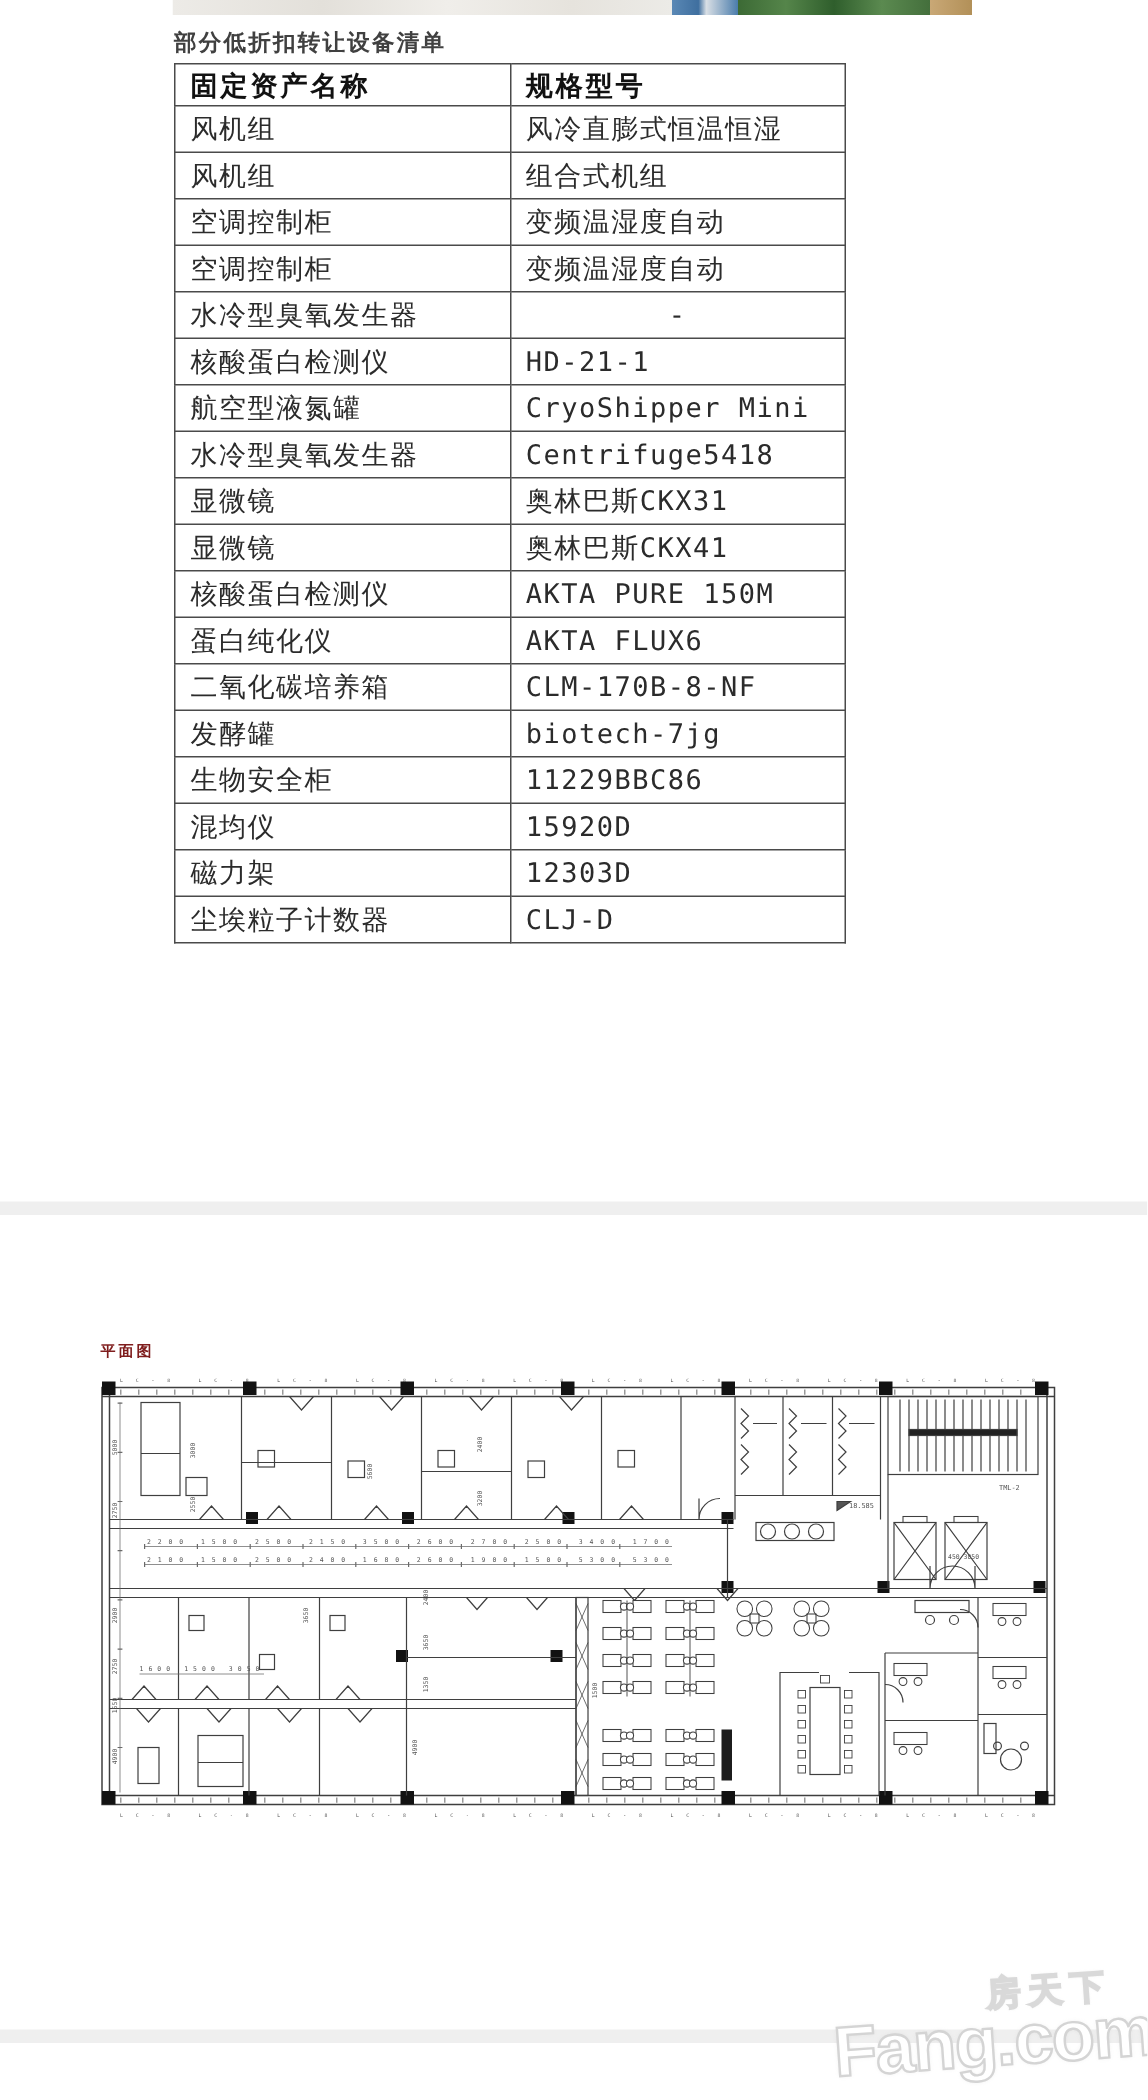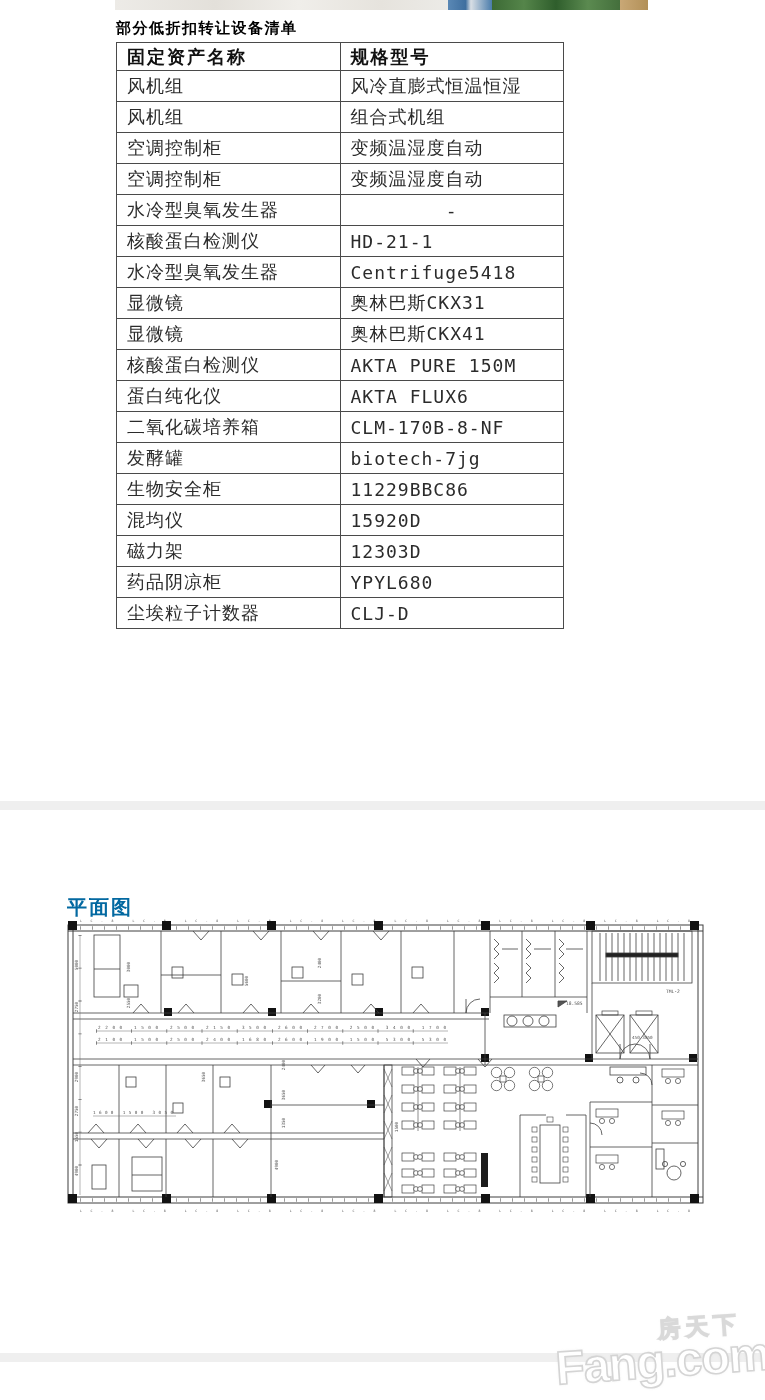--- a/index.html
+++ b/index.html
@@ -6,35 +6,35 @@
   #page{position:relative;width:765px;height:1400px;background:#ffffff;overflow:hidden;
         font-family:"Liberation Sans",sans-serif;}
 
   
   .photo-strip{position:absolute;left:115px;top:0;width:533px;height:10px;display:flex;overflow:hidden;}
   .seg-wall{width:333px;background:linear-gradient(90deg,#edebe7,#e3e0da 30%,#f0eeea 55%,#e6e3dd 80%,#ecebe7);}
   .seg-blue{width:44px;background:linear-gradient(90deg,#5a88b5,#3f6f9f 40%,#d9dfe5 52%,#4a7cab);}
   .seg-green{width:128px;background:linear-gradient(90deg,#3c6a35,#55854a 25%,#2f5e2c 50%,#5b8a50 75%,#446f3c);}
   .seg-tan{width:28px;background:linear-gradient(90deg,#c9a876,#b29058);}
 
-  .doc-title{position:absolute;left:116px;top:19px;font-size:15px;font-weight:bold;color:#000000;
+  .doc-title{position:absolute;left:116px;top:19px;font-size:15px;font-weight:bold;color:#404040;
              letter-spacing:1.5px;}
 
   table.equip{position:absolute;left:116px;top:42px;width:448px;border-collapse:collapse;table-layout:fixed;
               font-family:"DejaVu Sans Mono","Liberation Mono",monospace;}
   table.equip th,table.equip td{border:1.5px solid #4a4a4a;padding:0 10px;font-size:18px;color:#2b2b2b;
               letter-spacing:1px;text-align:left;white-space:nowrap;overflow:hidden;height:30px;}
   table.equip th{font-size:18px;font-weight:bold;color:#111;height:27px;letter-spacing:2px;}
   table.equip td.center{text-align:center;}
 
   .divider{position:absolute;left:0;width:765px;height:9px;background:#efefef;}
   .divider.d1{top:801px;}
   .divider.d2{top:1353px;}
 
-  .plan-title{position:absolute;left:67px;top:894px;font-size:20px;font-weight:bold;color:#0369a1;letter-spacing:2px;}
+  .plan-title{position:absolute;left:67px;top:894px;font-size:10px;font-weight:bold;color:#7f1d1d;letter-spacing:2px;}
   svg.plan{position:absolute;left:66px;top:919px;width:639px;height:298px;}
   svg.plan text{font-family:"DejaVu Sans Mono","Liberation Mono",monospace;fill:#555;}
   .vdim{font-size:4.3px;}
   .hdim{font-size:4.3px;}
   .tagrow{font-size:3.2px;fill:#888;}
   .planlabel{font-size:4.6px;fill:#444;}
 
   
   .watermark{position:absolute;right:-4px;top:1314px;transform:rotate(-4deg);color:#fff;text-align:right;z-index:5;}
   .wm-cn{font-size:23px;font-weight:bold;letter-spacing:5px;-webkit-text-stroke:1.2px #d9d9d9;
@@ -82,20 +82,24 @@
         </tr>
         <tr>
           <td>水冷型臭氧发生器</td>
           <td class="center">-</td>
         </tr>
         <tr>
           <td>核酸蛋白检测仪</td>
           <td>HD-21-1</td>
         </tr>
         <tr>
+          <td>航空型液氮罐</td>
+          <td>CryoShipper Mini</td>
+        </tr>
+        <tr>
           <td>水冷型臭氧发生器</td>
           <td>Centrifuge5418</td>
         </tr>
         <tr>
           <td>显微镜</td>
           <td>奥林巴斯CKX31</td>
         </tr>
         <tr>
           <td>显微镜</td>
           <td>奥林巴斯CKX41</td>
@@ -120,24 +124,20 @@
           <td>生物安全柜</td>
           <td>11229BBC86</td>
         </tr>
         <tr>
           <td>混均仪</td>
           <td>15920D</td>
         </tr>
         <tr>
           <td>磁力架</td>
           <td>12303D</td>
-        </tr>
-        <tr>
-          <td>药品阴凉柜</td>
-          <td>YPYL680</td>
         </tr>
         <tr>
           <td>尘埃粒子计数器</td>
           <td>CLJ-D</td>
         </tr>
       </tbody>
   </table>
 
   <div class="divider d1"></div>
   <div class="divider d2"></div>

